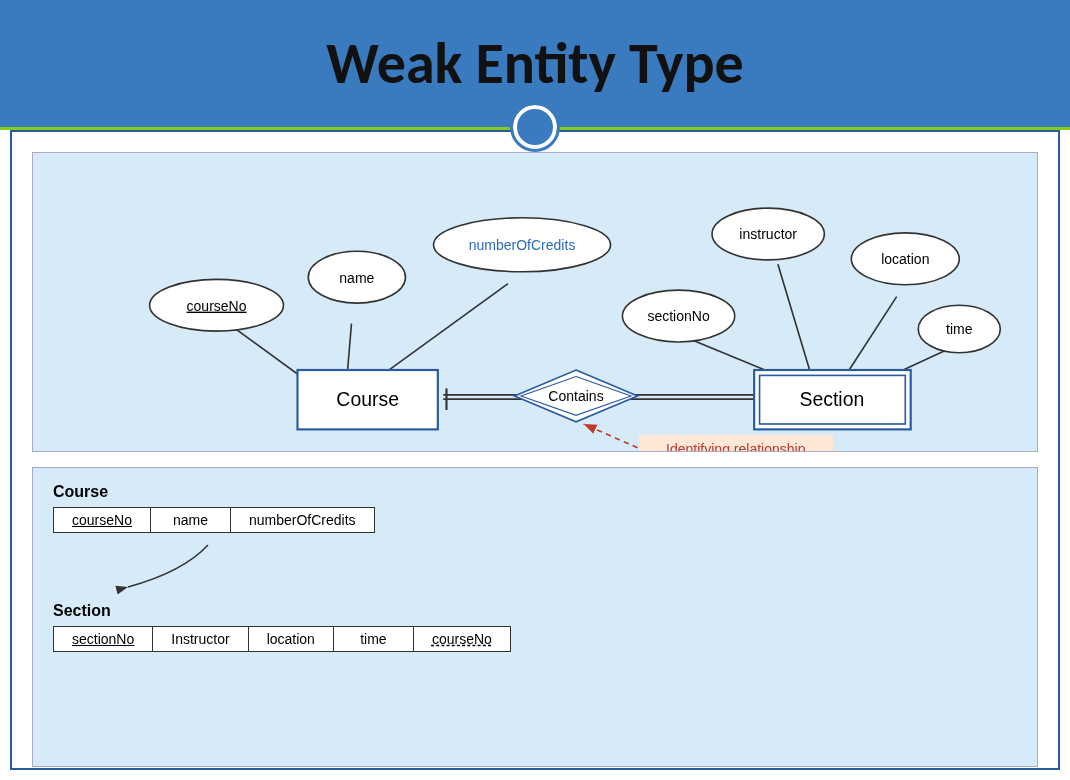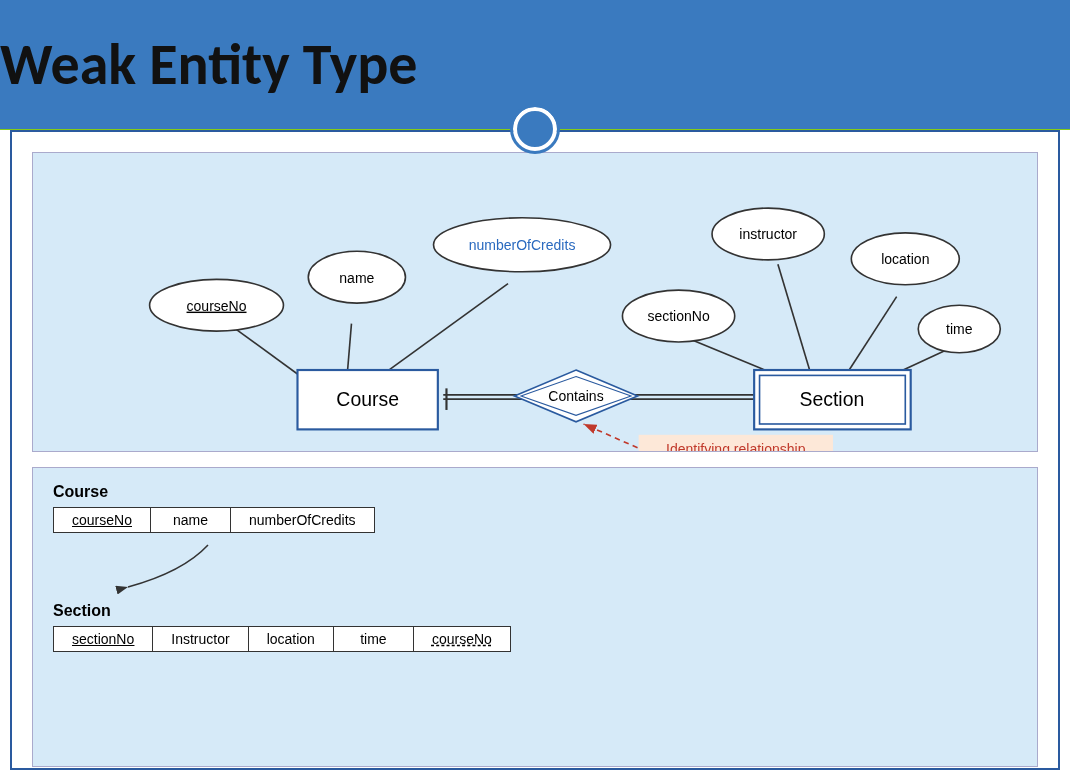--- a/index.html
+++ b/index.html
@@ -9,22 +9,23 @@
       font-family: Arial, sans-serif;
       background: #fff;
       overflow: hidden;
     }
 
     .header {
       background: #3a7abf;
       height: 130px;
       display: flex;
       align-items: center;
+      justify-content: center;
       position: relative;
-      border-bottom: 1px solid #84cc16;
+      border-bottom: 3px solid #84cc16;
     }
 
     .header-title {
       font-size: 58px;
       font-weight: bold;
       color: #111;
       font-family: Calibri, Arial, sans-serif;
     }
 
     .connector-circle {

